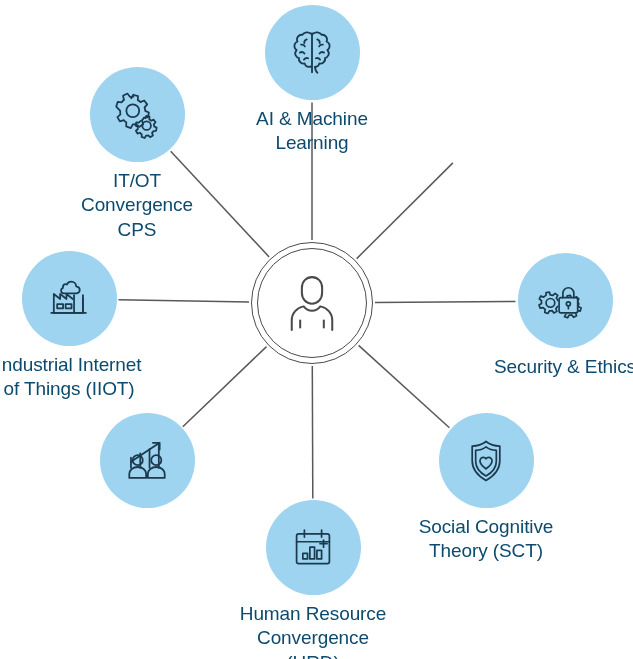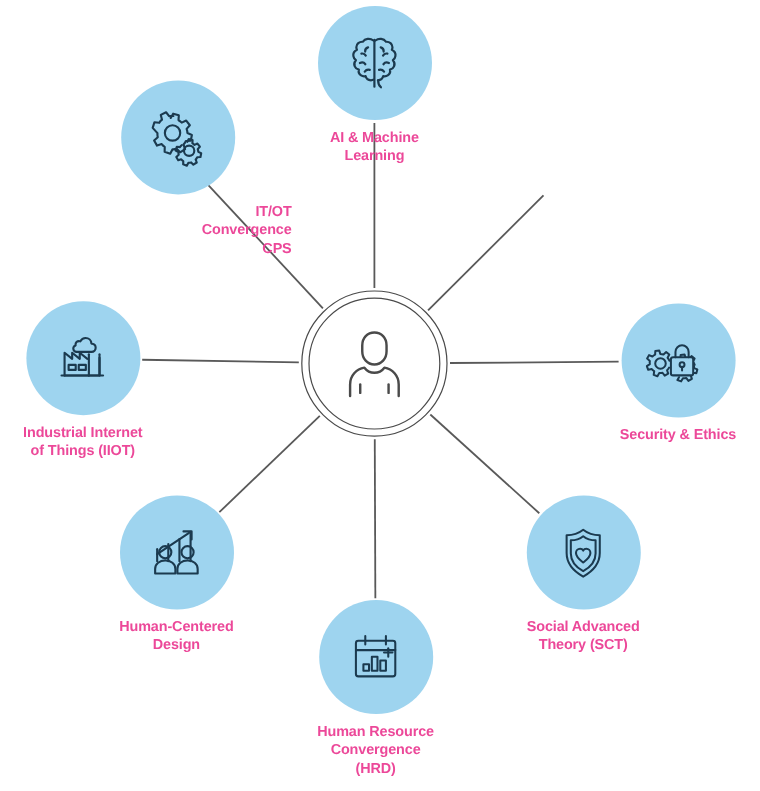--- a/index.html
+++ b/index.html
@@ -38,24 +38,24 @@
     margin: 0 auto;
     display: flex;
     align-items: center;
     justify-content: center;
   }
   .node-circle svg {
     display: block;
   }
   .node-label {
     margin-top: 7px;
-    font-size: 12px;
-    font-weight: bold;
+    font-size: 19px;
+    font-weight: normal;
     line-height: 1.28;
-    color: #ec4899;
+    color: #0c4a6e;
     letter-spacing: -0.1px;
     white-space: pre-line;
   }
   .center-node {
     position: absolute;
     z-index: 4;
     width: 122px;
     height: 122px;
     margin-left: -61px;
     margin-top: -61px;
@@ -133,21 +133,21 @@
   </div>
 
   <div class="node" style="left:486px; top:413px;">
     <div class="node-circle" style="background:#9ed4ef;">
       <svg width="52" height="52" viewBox="0 0 64 64" fill="none" stroke="#1b3a4f" stroke-width="2.1" stroke-linecap="round" stroke-linejoin="round">
         <path d="M32 8c5 4 11 5.6 17 5.6v18.2C49 43 41.6 50.6 32 56 22.4 50.6 15 43 15 31.8V13.6C21 13.6 27 12 32 8z"></path>
         <path d="M32 14.6c3.8 3 8.2 4.2 12.7 4.2v13.4c0 8.4-5.6 14.2-12.7 18.2-7.1-4-12.7-9.8-12.7-18.2V18.8c4.5 0 8.9-1.2 12.7-4.2z"></path>
         <path d="M32 41.6c-1.7-1.3-7.4-5.2-7.4-9.7 0-2.5 1.9-4.4 4.2-4.4 1.4 0 2.6.7 3.2 1.8.6-1.1 1.8-1.8 3.2-1.8 2.3 0 4.2 1.9 4.2 4.4 0 4.5-5.7 8.4-7.4 9.7z"></path>
       </svg>
     </div>
-    <div class="node-label">Social Advanced
+    <div class="node-label">Social Cognitive
 Theory (SCT)</div>
   </div>
 
   <div class="node" style="left:313px; top:500px;">
     <div class="node-circle" style="background:#9ed4ef;">
       <svg width="50" height="50" viewBox="0 0 64 64" fill="none" stroke="#1b3a4f" stroke-width="2.2" stroke-linecap="round" stroke-linejoin="round">
         <rect x="11" y="14" width="42" height="38" rx="2.6"></rect>
         <path d="M11 24h42"></path>
         <path d="M21 9v9"></path>
         <path d="M43 9v9"></path>
@@ -171,43 +171,41 @@
         <path d="M35 40V18"></path>
         <path d="M46 40V13"></path>
         <path d="M13 33 46 11"></path>
         <path d="M39 10.5h8v8"></path>
         <circle cx="21" cy="31" r="6"></circle>
         <path d="M11 47.5c0-5 4.5-8.4 10-8.4s10 3.4 10 8.4V52H11z"></path>
         <circle cx="43" cy="31" r="6"></circle>
         <path d="M33 47.5c0-5 4.5-8.4 10-8.4s10 3.4 10 8.4V52H33z"></path>
       </svg>
     </div>
-    <div class="node-label">Human-Centered
-Design</div>
   </div>
 
   <div class="node" style="left:69px; top:251px;">
     <div class="node-circle" style="background:#9ed4ef;">
       <svg width="54" height="54" viewBox="0 0 64 64" fill="none" stroke="#1b3a4f" stroke-width="2.1" stroke-linecap="round" stroke-linejoin="round">
         <path d="M40.5 16.8c-.2-3-2.7-5.3-5.7-5.3-2.3 0-4.3 1.4-5.2 3.3-.4-.2-.9-.3-1.4-.3-1.9 0-3.4 1.5-3.4 3.4 0 .3 0 .6.1.9-1.3.4-2.3 1.6-2.3 3.1 0 1.8 1.5 3.3 3.3 3.3h14.8c2.2 0 4-1.8 4-4 0-2.1-1.6-3.8-3.6-4z"></path>
         <path d="M38 27.5v21"></path>
         <path d="M48.5 27.5v21"></path>
         <path d="M38 48.5h10.5V31"></path>
         <path d="M14 48.5V26l7.5 6V26l7.5 6V26l7.5 6"></path>
         <path d="M14 48.5h24"></path>
         <rect x="18" y="38" width="7" height="5"></rect>
         <rect x="28" y="38" width="7" height="5"></rect>
         <path d="M11 48.5h41"></path>
       </svg>
     </div>
     <div class="node-label">Industrial Internet
 of Things (IIOT)</div>
   </div>
 
-  <div class="node" style="left:148px; top:67px;text-align:right;">
+  <div class="node" style="left:137px; top:67px;">
     <div class="node-circle" style="background:#9ed4ef;">
       <svg width="54" height="54" viewBox="0 0 64 64" fill="none" stroke="#1b3a4f" stroke-width="2.1" stroke-linecap="round" stroke-linejoin="round">
         <path d="M25.2 12.2 27.6 8l5.6 1.6-.3 4.8c1.2.6 2.3 1.4 3.2 2.4l4.4-2 3.6 4.6-3.2 3.6c.5 1.3.8 2.7.8 4.1l4.4 1.9-1.1 5.7-4.8.3c-.6 1.3-1.4 2.4-2.4 3.4l1.6 4.5-4.9 3.2-3.4-3.4c-1.3.4-2.7.6-4.1.5l-2.3 4.3-5.5-2 .1-4.8c-1.2-.7-2.2-1.6-3-2.7l-4.6 1.5-2.9-5 3.6-3.2c-.3-1.3-.4-2.7-.3-4.1L7.4 22l1.7-5.5 4.8.5c.7-1.2 1.6-2.2 2.7-3.1l-1.2-4.7 5.2-2.6 3 3.8c1.4-.3 2.8-.3 4.2-.1"></path>
         <circle cx="27" cy="27" r="7.6"></circle>
         <path d="M41.6 35.8 43 33l3.8 1-.2 3.2c.8.4 1.5 1 2.1 1.6l2.9-1.3 2.4 3.1-2.1 2.4c.3.9.5 1.8.5 2.7l2.9 1.3-.7 3.8-3.2.2c-.4.9-.9 1.6-1.6 2.2l1.1 3-3.3 2.1-2.2-2.2c-.9.3-1.8.4-2.7.3l-1.6 2.9-3.6-1.3.1-3.2c-.8-.5-1.5-1.1-2-1.8l-3 1-1.9-3.3 2.4-2.1c-.2-.9-.3-1.8-.2-2.7l-2.8-1.6 1.1-3.6 3.2.3c.4-.8 1-1.5 1.8-2"></path>
         <circle cx="43.4" cy="44.6" r="5.1"></circle>
       </svg>
     </div>
     <div class="node-label">IT/OT
 Convergence

